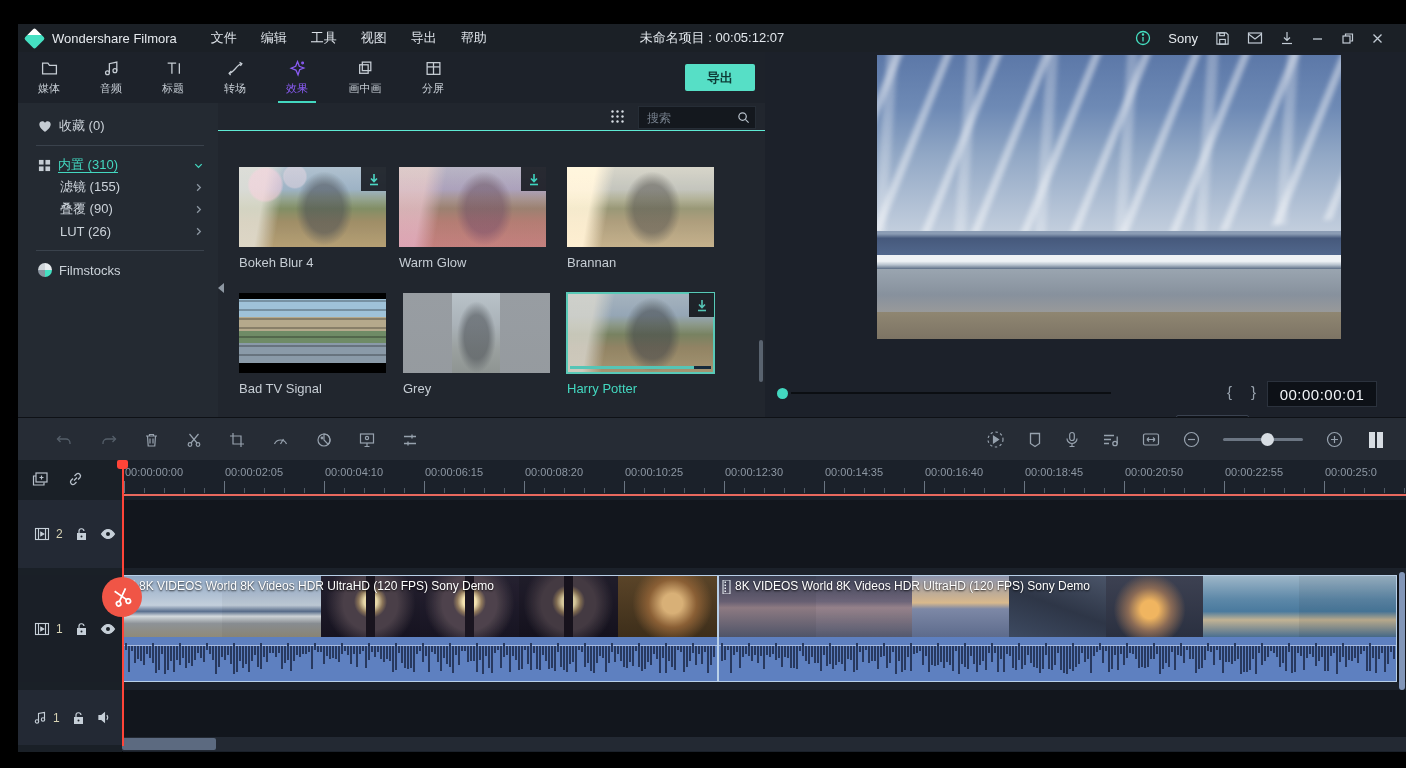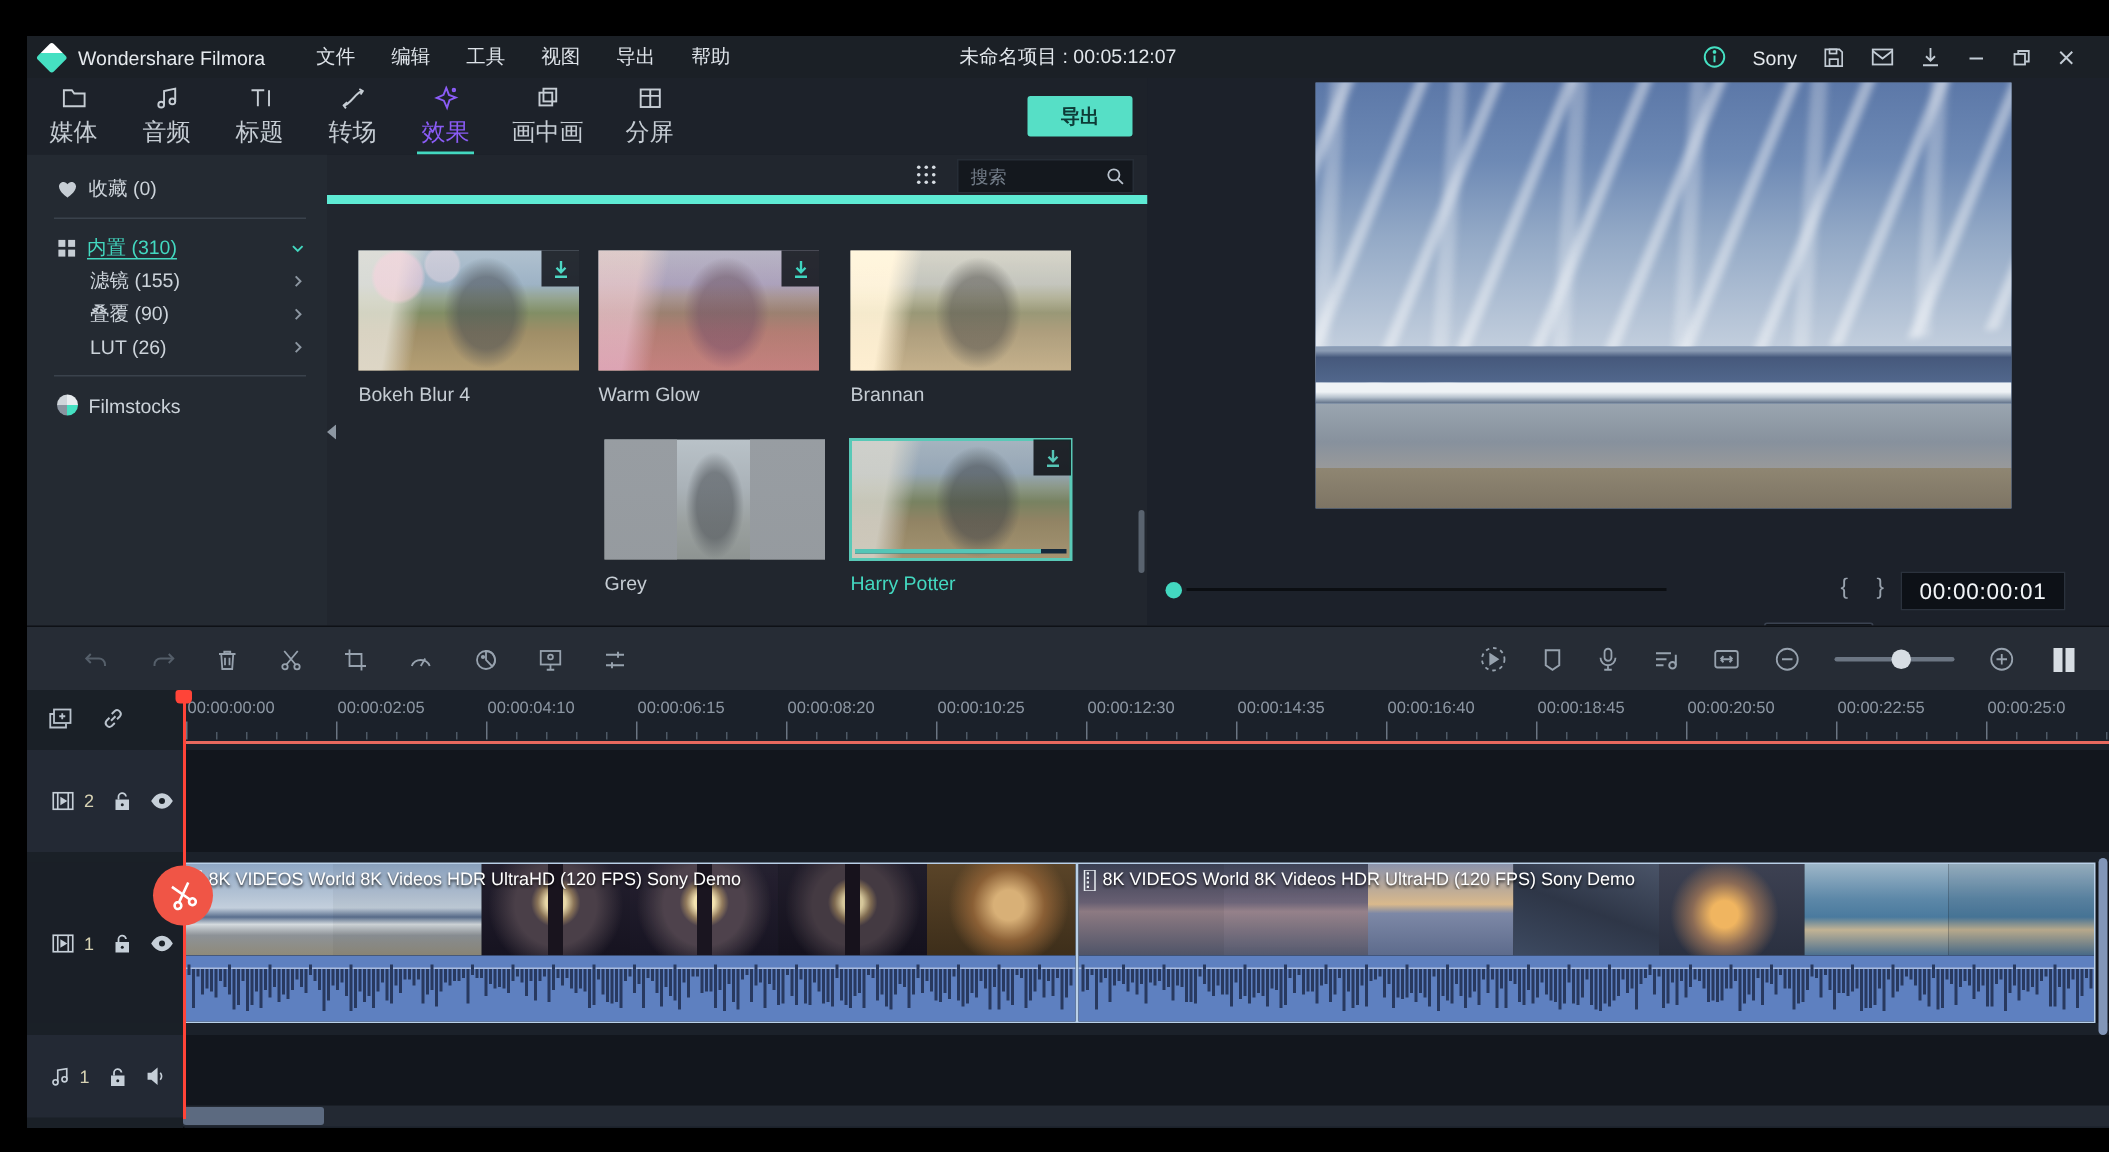--- a/index.html
+++ b/index.html
@@ -15,38 +15,38 @@
   .menu-item{color:#dde2e8;font-size:13px;padding:0 12px;cursor:default;}
   #proj-title{position:absolute;left:0;right:0;text-align:center;color:#e2e7ec;font-size:13px;pointer-events:none;}
   #tb-right{margin-left:auto;display:flex;align-items:center;gap:17px;padding-right:22px;z-index:2;}
   #login{color:#e6eaee;font-size:13px;}
   .tb-ic{color:#c3ccd5;}
   #info-ic{color:#45e0c2;}
   
   #tabbar{position:absolute;left:0;top:28px;width:747px;height:51px;background:#1d222a;display:flex;align-items:stretch;border-bottom:1px solid #14181e;}
   .tab{width:62px;display:flex;flex-direction:column;align-items:center;justify-content:center;gap:4px;color:#c6cdd4;position:relative;}
   .tab.wide{width:74px;}
-  .tab .tlab{font-size:16px;}
+  .tab .tlab{font-size:11px;}
   .tab.active{color:#8b5cf6;}
   .tab.active::after{content:"";position:absolute;bottom:0;left:50%;transform:translateX(-50%);width:38px;height:2px;background:#43d8c0;}
   #export-btn{position:absolute;right:10px;top:12px;width:70px;height:27px;background:#56dfc6;color:#0d3a36;
     font-size:13px;font-weight:bold;border:none;border-radius:2px;display:flex;align-items:center;justify-content:center;}
   
   #sidebar{position:absolute;left:0;top:79px;width:200px;height:314px;background:#242a32;border-right:1px solid #14181e;}
   .sb-row{display:flex;align-items:center;gap:7px;color:#ccd3da;font-size:13px;height:22px;padding-left:20px;position:relative;}
   .sb-div{height:1px;background:#3a424c;margin:8px 14px 8px 18px;}
   .sb-child{padding-left:42px;}
   .sb-chev{position:absolute;right:14px;color:#8d97a2;}
   #sb-builtin{color:#43d8c0;}
   #sb-builtin .lbl{text-decoration:underline;text-underline-offset:3px;}
   #sb-builtin .sb-chev{color:#43d8c0;}
   #collapse-handle{position:absolute;right:-8px;top:172px;width:9px;height:26px;color:#8d97a2;display:flex;align-items:center;z-index:3;}
   
   #effects{position:absolute;left:200px;top:79px;width:547px;height:314px;background:#21262e;}
-  #fx-head{position:absolute;left:0;top:0;width:547px;height:27px;border-bottom:6px solid #5eead4;display:flex;align-items:center;}
+  #fx-head{position:absolute;left:0;top:0;width:547px;height:27px;border-bottom:1px solid #5eead4;display:flex;align-items:center;}
   #fx-grid-ic{position:absolute;left:392px;top:6px;color:#d6dce2;}
   #fx-search{position:absolute;left:420px;top:3px;width:116px;height:21px;background:#14181e;border:1px solid #262d36;display:flex;align-items:center;}
   #fx-search input{background:transparent;border:none;outline:none;color:#aab3bd;font-size:12px;width:88px;padding-left:8px;
     font-family:"Liberation Sans","DejaVu Sans",sans-serif;}
   #fx-search input::placeholder{color:#747e8a;}
   #fx-partial{position:absolute;left:0;top:27px;width:547px;height:13px;overflow:hidden;}
   .fx-plab{position:absolute;top:-5px;color:#c6cdd4;font-size:13px;}
   .fx-card{position:absolute;width:147px;}
   .fx-thumb{width:147px;height:80px;position:relative;background-size:cover;}
   .fx-label{margin-top:8px;font-size:13px;color:#c6cdd4;}
@@ -379,20 +379,24 @@
               <path d="M6 1v7M3 5.5L6 8.5 9 5.5"></path>
               <path d="M2 11.5h8"></path>
             </svg>
           </span>
       </div>
       <div class="fx-label">Warm Glow</div>
     </div>
     <div class="fx-card" style="left:349px;top:64px">
       <div class="fx-thumb th-vine th-brannan"></div>
       <div class="fx-label">Brannan</div>
+    </div>
+    <div class="fx-card" style="left:21px;top:190px">
+      <div class="fx-thumb th-badtv"></div>
+      <div class="fx-label">Bad TV Signal</div>
     </div>
     <div class="fx-card" style="left:185px;top:190px">
       <div class="fx-thumb th-grey"></div>
       <div class="fx-label">Grey</div>
     </div>
     <div class="fx-card selected" style="left:349px;top:190px">
       <div class="fx-thumb th-vine th-harry">
         <span class="dl-badge">
             <svg width="12" height="13" viewBox="0 0 12 13" fill="none" stroke="#3fd4c0" stroke-width="1.6">
               <path d="M6 1v7M3 5.5L6 8.5 9 5.5"></path>

